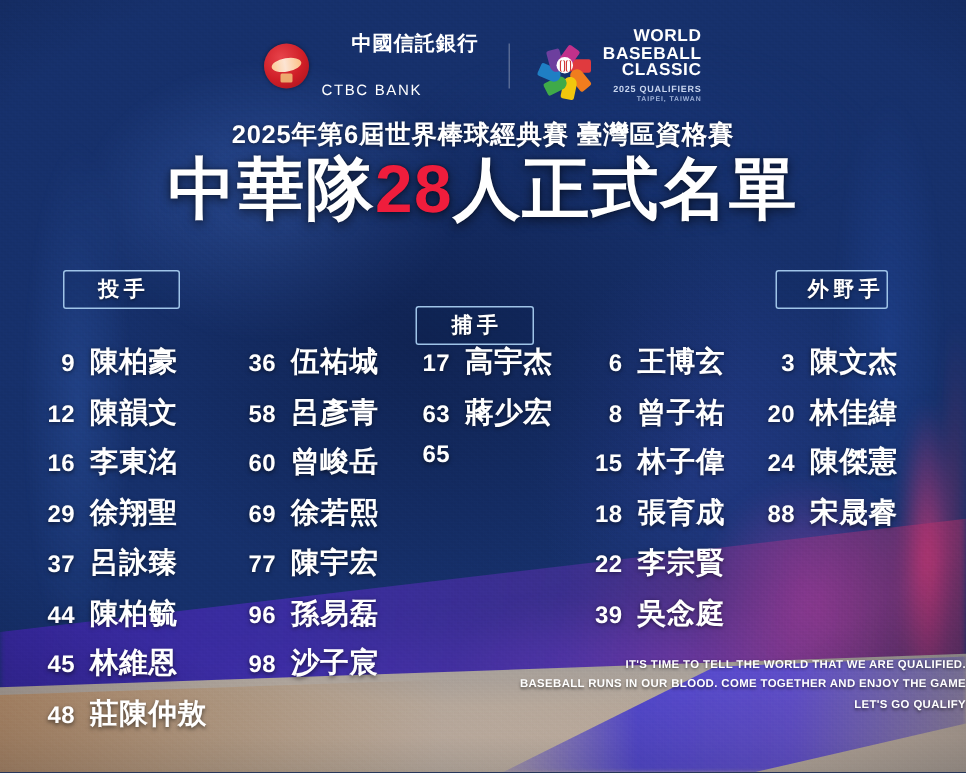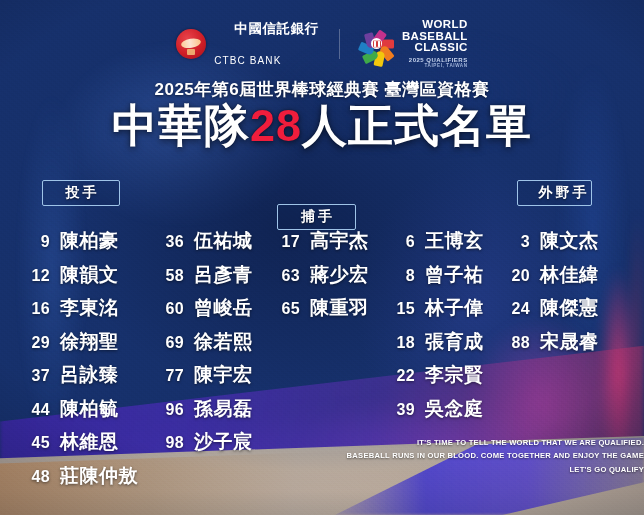--- a/index.html
+++ b/index.html
@@ -358,21 +358,20 @@
         <div class="player">
           <span class="pnum">17</span>
           <span class="pname">高宇杰</span>
         </div>
         <div class="player">
           <span class="pnum">63</span>
           <span class="pname">蔣少宏</span>
         </div>
         <div class="player">
           <span class="pnum">65</span>
-          <span class="pname">陳重羽</span>
         </div>
       </div>
     <div class="col" id="col-if">
         <div class="player">
           <span class="pnum">6</span>
           <span class="pname">王博玄</span>
         </div>
         <div class="player">
           <span class="pnum">8</span>
           <span class="pname">曾子祐</span>

